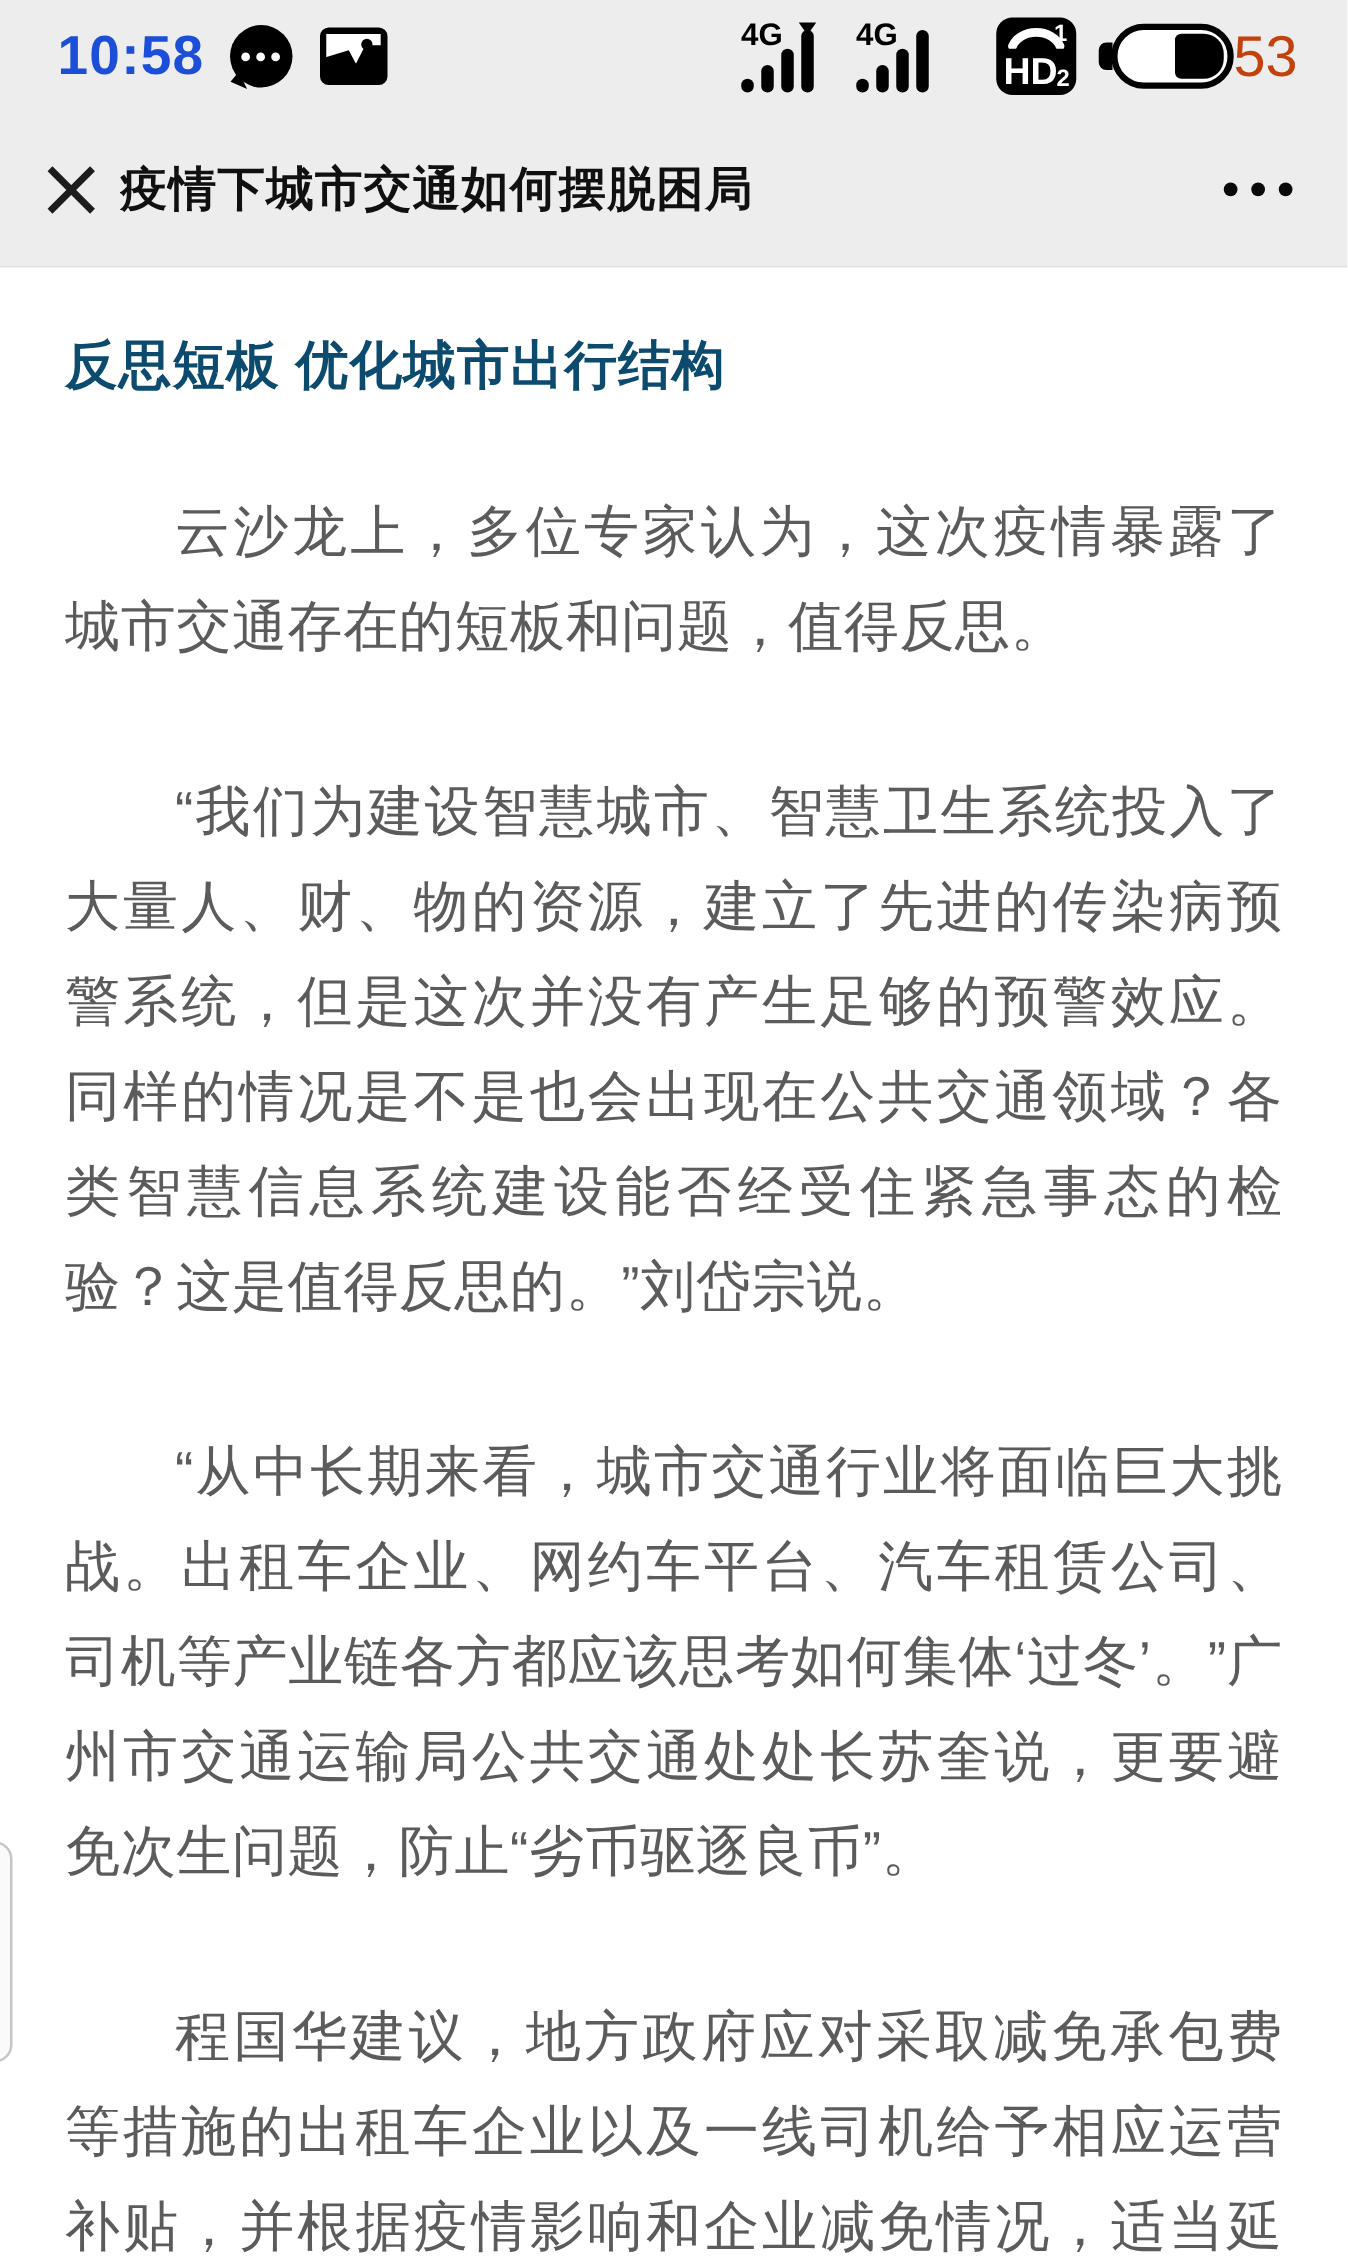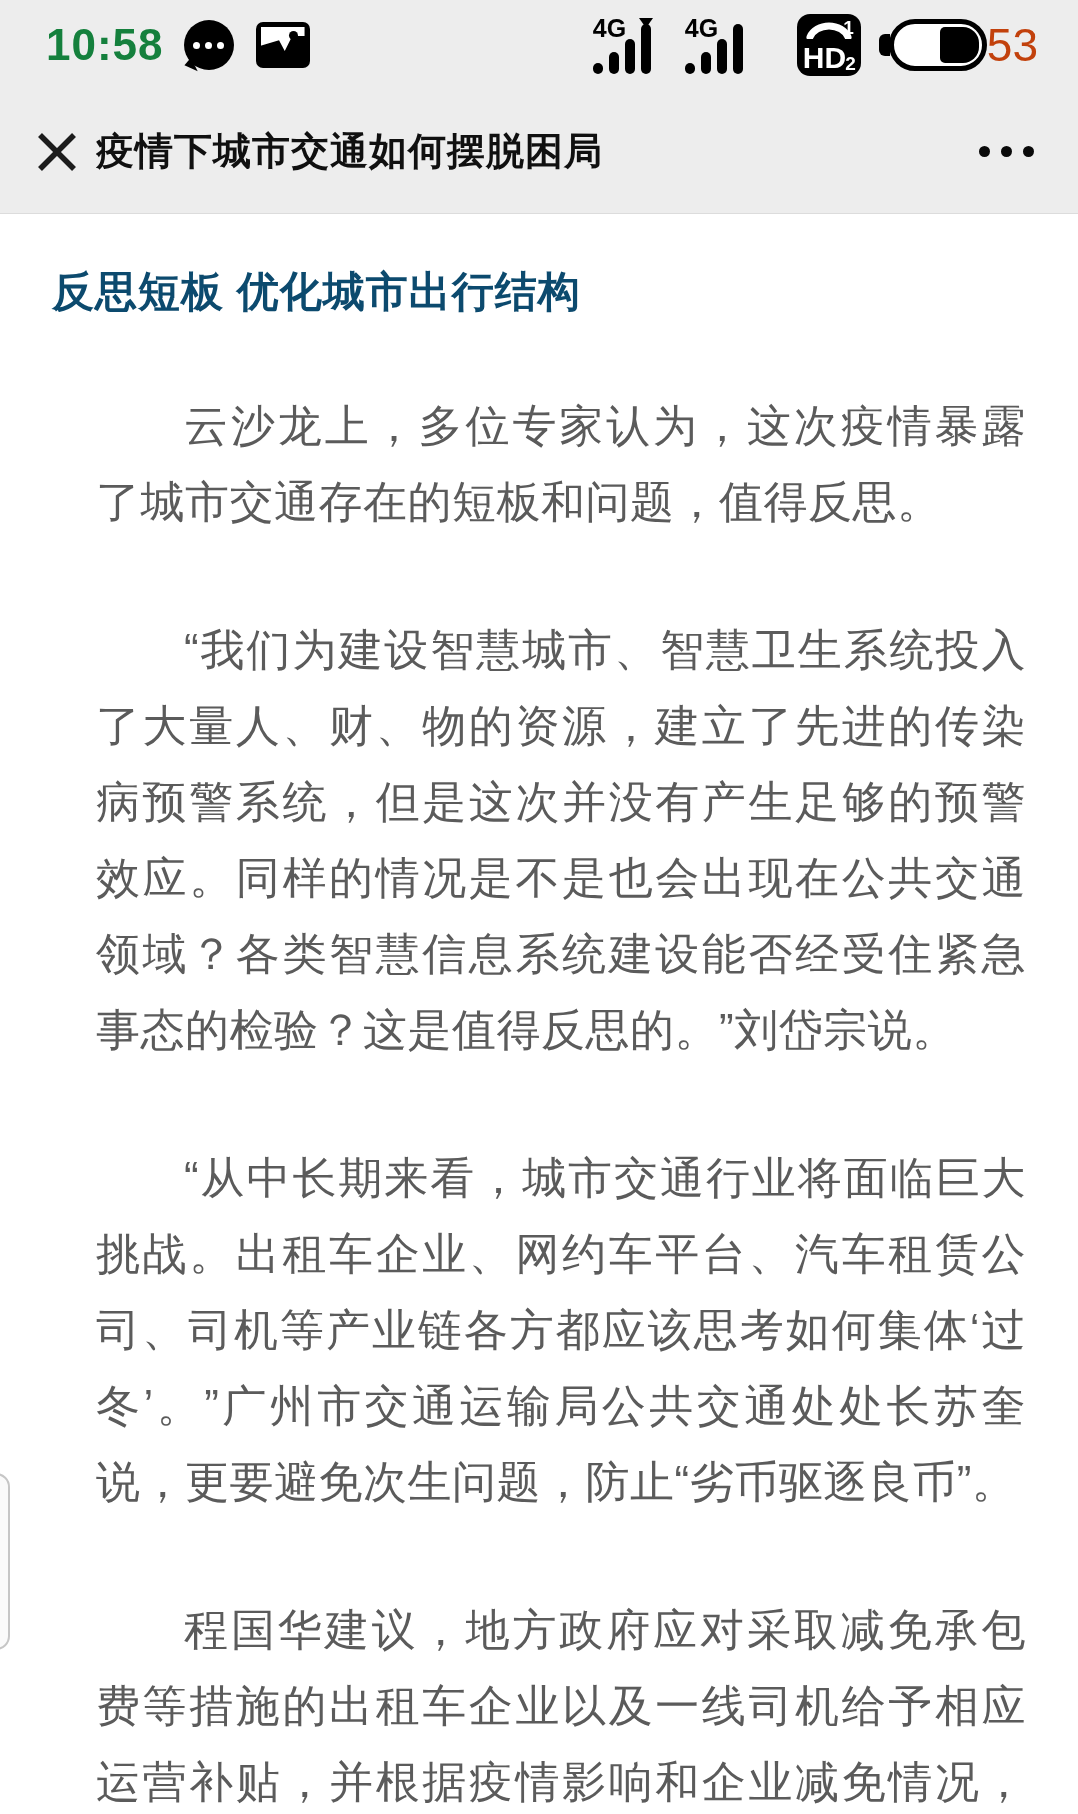--- a/index.html
+++ b/index.html
@@ -11,21 +11,21 @@
   }
 
   
   .chrome { background:#ededed; border-bottom:1px solid #dcdcdc; }
 
   .status-bar {
     height:90px; padding:0 40px 0 46px;
     display:flex; align-items:center; justify-content:space-between;
   }
   .status-left, .status-right { display:flex; align-items:center; }
-  .status-time { font-size:44px; font-weight:600; color:#15803d; letter-spacing:1px; }
+  .status-time { font-size:44px; font-weight:600; color:#1d4ed8; letter-spacing:1px; }
 
   .chat-icon { position:relative; width:50px; height:50px; margin-left:20px; }
   .chat-icon .bubble {
     width:50px; height:50px; background:#000; border-radius:50%;
     display:flex; align-items:center; justify-content:center; gap:5px;
   }
   .chat-icon .dot { width:7px; height:7px; background:#fff; border-radius:50%; }
   .chat-icon .tail {
     position:absolute; bottom:-1px; left:2px;
     width:0; height:0;
@@ -96,21 +96,20 @@
   
   .article { padding:22px 52px 0 52px; background:#fff; }
   .article-heading {
     font-size:42px; font-weight:700; color:#0c4a6e;
     line-height:64px; margin-top:24px; letter-spacing:1px;
   }
   .para {
     font-size:44px; color:#5b5b5b; line-height:76px;
     text-align:justify; text-indent:2em; letter-spacing:0.5px;
     margin-top:72px;
-    margin-left:44px;
   }
   .para:first-of-type { margin-top:64px; }
 
   
   .floating-tab {
     position:absolute; left:-20px; top:1473px;
     width:30px; height:177px;
     background:#fafafa; border:2px solid #c6c6c6; border-radius:14px;
   }
 </style>

